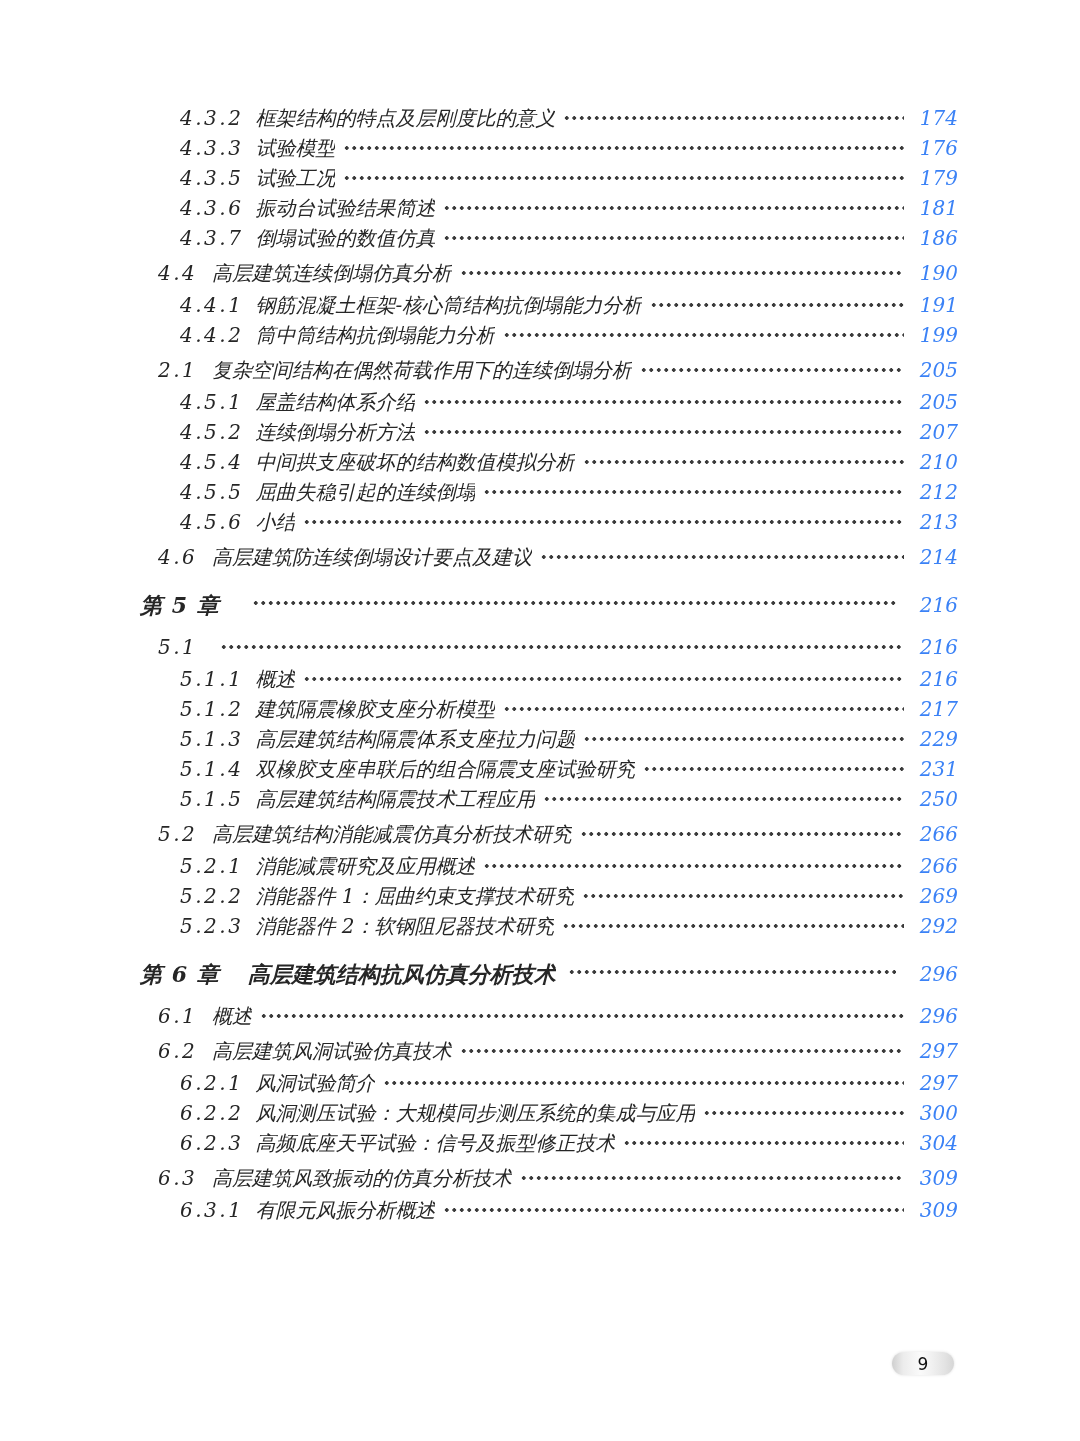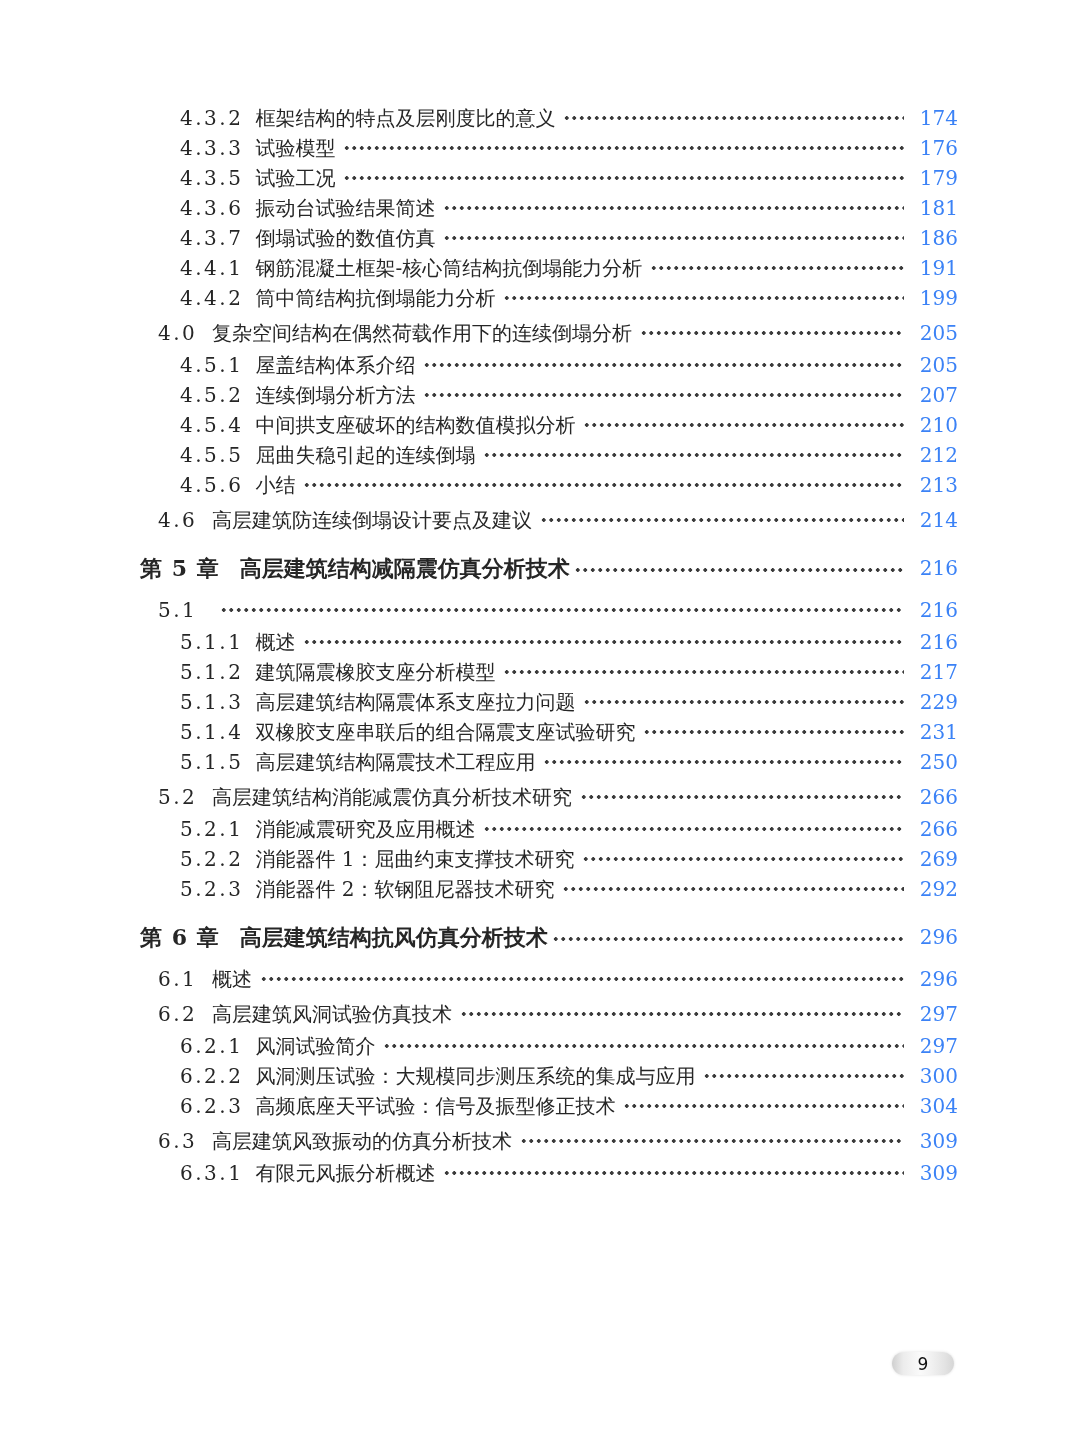--- a/index.html
+++ b/index.html
@@ -15,42 +15,44 @@
   .toc {
     position: absolute;
     left: 0;
     top: 103px;
     width: 1080px;
     box-sizing: border-box;
     padding: 0 122px 0 140px;
   }
   .row {
     display: flex;
-    align-items: flex-end;
+    align-items: flex-start;
     height: 30px;
     line-height: 30px;
     font-size: 20px;
     white-space: nowrap;
+    font-style: italic;
   }
   .row .num {
     letter-spacing: 2.5px;
     flex: 0 0 auto;
   }
   .row .title { flex: 0 1 auto; overflow: hidden; }
   .row.l2 { padding-left: 18px; margin-top: 5px; margin-bottom: 2px; }
   .row.l2 .num { min-width: 42px; margin-right: 12px; }
   .row.l3 { padding-left: 40px; }
   .row.l3 .num { min-width: 61px; margin-right: 12px; }
   .row.chapter {
     margin-top: 16px;
     margin-bottom: 10px;
     height: 34px;
     line-height: 34px;
     font-size: 22px;
     font-weight: bold;
+    gap: 8px;
   }
   .row.chapter .num { letter-spacing: 1px; margin-right: 20px; min-width: 0; }
   .row.chapter .pg { font-weight: normal; font-size: 20px; }
   .leader {
     flex: 1 1 auto;
     min-width: 18px;
     height: 30px;
     margin: 0 10px 0 8px;
     background-image: radial-gradient(circle, #3a3a3a 1.6px, rgba(0,0,0,0) 1.8px);
     background-size: 7.5px 30px;
@@ -116,37 +118,43 @@
       <span class="pg">181</span>
     </div>
 
     <div class="row l3">
       <span class="num">4.3.7</span>
       <span class="title">倒塌试验的数值仿真</span>
       <span class="leader"></span>
       <span class="pg">186</span>
     </div>
 
+    <div class="row l2">
+      <span class="num">4.4</span>
+      <span class="title">高层建筑连续倒塌仿真分析</span>
+      <span class="leader"></span>
+      <span class="pg">190</span>
+    </div>
 
     <div class="row l3">
       <span class="num">4.4.1</span>
       <span class="title">钢筋混凝土框架-核心筒结构抗倒塌能力分析</span>
       <span class="leader"></span>
       <span class="pg">191</span>
     </div>
 
     <div class="row l3">
       <span class="num">4.4.2</span>
       <span class="title">筒中筒结构抗倒塌能力分析</span>
       <span class="leader"></span>
       <span class="pg">199</span>
     </div>
 
     <div class="row l2">
-      <span class="num">4.0</span>
+      <span class="num">2.1</span>
       <span class="title">复杂空间结构在偶然荷载作用下的连续倒塌分析</span>
       <span class="leader"></span>
       <span class="pg">205</span>
     </div>
 
     <div class="row l3">
       <span class="num">4.5.1</span>
       <span class="title">屋盖结构体系介绍</span>
       <span class="leader"></span>
       <span class="pg">205</span>
@@ -183,21 +191,20 @@
 
     <div class="row l2">
       <span class="num">4.6</span>
       <span class="title">高层建筑防连续倒塌设计要点及建议</span>
       <span class="leader"></span>
       <span class="pg">214</span>
     </div>
 
     <div class="row chapter">
       <span class="num">第 5 章</span>
-      <span class="title">高层建筑结构减隔震仿真分析技术</span>
       <span class="leader"></span>
       <span class="pg">216</span>
     </div>
 
     <div class="row l2">
       <span class="num">5.1</span>
       <span class="leader"></span>
       <span class="pg">216</span>
     </div>
 

